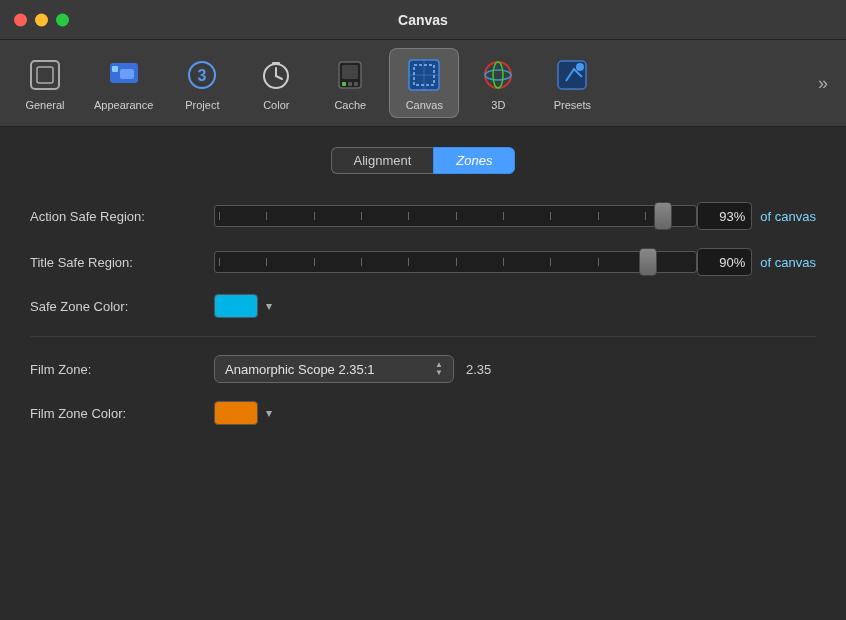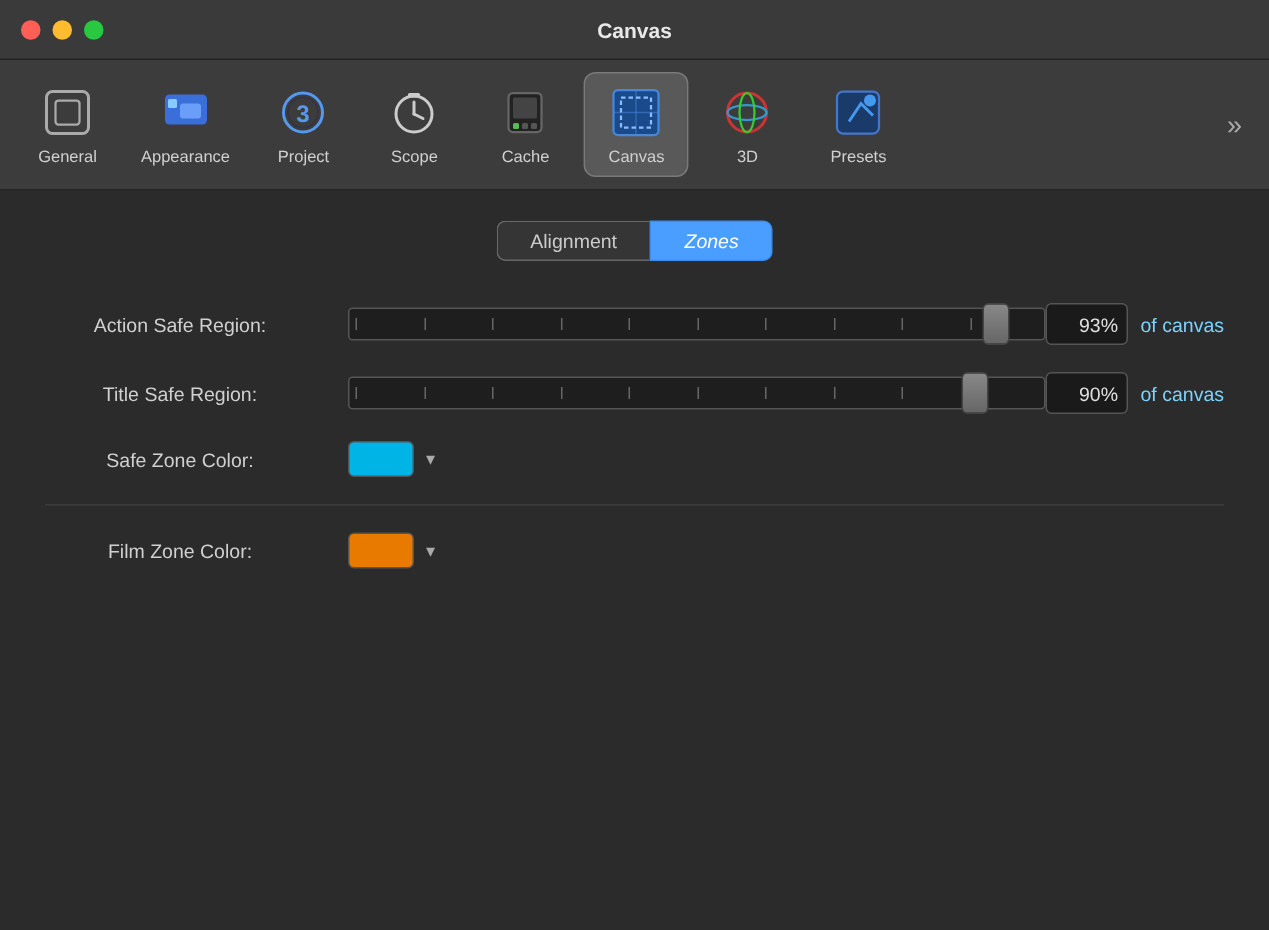--- a/index.html
+++ b/index.html
@@ -123,23 +123,23 @@
       border-color: #3a8eef;
     }
     .form-row {
       display: flex;
       align-items: center;
       margin-bottom: 18px;
     }
     .form-label {
       font-size: 13px;
       color: #d0d0d0;
-      text-align: center;
+      text-align: left;
       width: 180px;
-      margin-right: 22px;
+      margin-right: 4px;
       flex-shrink: 0;
     }
 
     
     .slider-container {
       display: flex;
       align-items: center;
       flex: 1;
     }
     .slider-track {
@@ -314,21 +314,21 @@
 
   <div class="toolbar-item">
     <div class="toolbar-icon">
       <svg width="36" height="36" viewBox="0 0 36 36">
         <circle cx="18" cy="19" r="12" fill="none" stroke="#ccc" stroke-width="2"></circle>
         <line x1="18" y1="19" x2="18" y2="11" stroke="#ccc" stroke-width="2" stroke-linecap="round"></line>
         <line x1="18" y1="19" x2="24" y2="22" stroke="#ccc" stroke-width="2" stroke-linecap="round"></line>
         <rect x="14" y="5" width="8" height="3" rx="1" fill="#ccc"></rect>
       </svg>
     </div>
-    <span class="toolbar-label">Scope</span>
+    <span class="toolbar-label">Color</span>
   </div>
 
   <div class="toolbar-item">
     <div class="toolbar-icon">
       <svg width="36" height="36" viewBox="0 0 36 36">
         <rect x="7" y="5" width="22" height="26" rx="3" fill="#222" stroke="#666" stroke-width="1.5"></rect>
         <rect x="10" y="8" width="16" height="14" rx="1" fill="#444"></rect>
         <rect x="10" y="25" width="4" height="4" rx="1" fill="#55bb55"></rect>
         <rect x="16" y="25" width="4" height="4" rx="1" fill="#555"></rect>
         <rect x="22" y="25" width="4" height="4" rx="1" fill="#555"></rect>
@@ -430,20 +430,28 @@
   <div class="form-row">
     <span class="form-label">Safe Zone Color:</span>
     <div class="color-row">
       <div class="color-swatch swatch-cyan"></div>
       <span class="dropdown-arrow">▾</span>
     </div>
   </div>
 
   <div class="divider"></div>
 
+  <div class="form-row">
+    <span class="form-label">Film Zone:</span>
+    <div class="select-box">
+      <span>Anamorphic Scope 2.35:1</span>
+      <span class="select-box-arrows">▲<br>▼</span>
+    </div>
+    <span class="ratio-value">2.35</span>
+  </div>
 
   <div class="form-row">
     <span class="form-label">Film Zone Color:</span>
     <div class="color-row">
       <div class="color-swatch swatch-orange"></div>
       <span class="dropdown-arrow">▾</span>
     </div>
   </div>
 
 </div>

